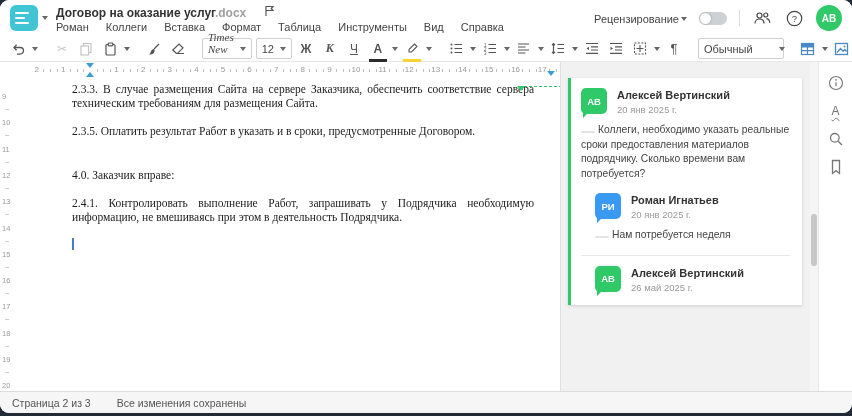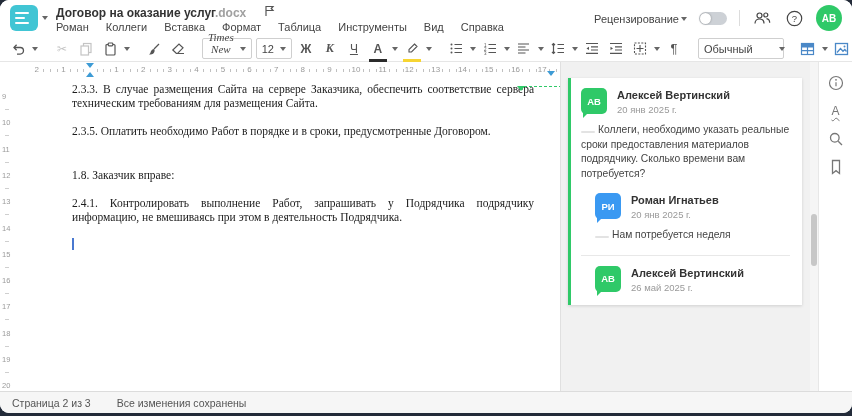--- a/index.html
+++ b/index.html
@@ -189,21 +189,21 @@
           <path d="M7 7 c-1.5 0 -3 1.5 -3.5 3.5 c-.2 1 -1 1.5 -1.5 1.7 c2.5 .8 5 -.5 5.5 -2.7 C7.8 8.5 7.6 7.6 7 7 z" fill="#555" stroke="none"></path>
         </svg>
     </span>
     <span class="tbtn">
       <svg width="15" height="14" viewBox="0 0 15 14" fill="none" stroke="#555" stroke-width="1.2">
           <path d="M5.5 11.5 L1.8 8 8 2 l4 3.8 -5.5 5.7 z"></path>
           <path d="M5.5 11.5 H13"></path>
         </svg>
     </span>
     <span class="tsep"></span>
-    <span class="tselect" id="font-select" style="width:86px;justify-content:space-between;text-align:center;">
+    <span class="tselect" id="font-select" style="width:86px;justify-content:space-between;">
         <span>Times New ...</span>
         <span class="caret"></span>
       </span>
     <span class="tselect">
         <span>12</span>
         <span class="caret"></span>
       </span>
     <span class="tbtn bold-l">Ж</span>
     <span class="tbtn ital-l">К</span>
     <span class="tbtn und-l">Ч</span>
@@ -429,25 +429,25 @@
       <span class="vnum" style="top: 303.3px;">20</span>
       <span class="vtick" style="top: 320.3px;"></span>
     </div>
 
   <div id="doc-area">
     <div id="doc-text">
 
   <p class="para"><span class="seg-before">2.3.3. В случае размещения Сайта на сервере Заказчика, обеспечить соответствие сервера техническим требованиям для размещения Сайта.</span></p>
 
 
-  <p class="para"><span class="seg-before">2.3.5. Оплатить необходимо Работ в порядке и в сроки, предусмотренные Договором.</span></p>
-
-  <p class="para gap-before"><span class="seg-before">1.8. Заказчик вправе:</span></p>
-
-  <p class="para"><span class="seg-before">2.4.1. Контролировать выполнение Работ, запрашивать у Подрядчика подрядчику информацию, не вмешиваясь при этом в деятельность Подрядчика.</span></p>
+  <p class="para"><span class="seg-before">2.3.5. Оплатить результат Работ в указать и в сроки, предусмотренные Договором.</span></p>
+
+  <p class="para gap-before"><span class="seg-before">4.0. Заказчик вправе:</span></p>
+
+  <p class="para"><span class="seg-before">2.4.1. Контролировать выполнение Работ, запрашивать у Подрядчика необходимую информацию, не вмешиваясь при этом в деятельность Подрядчика.</span></p>
 
 <span id="text-cursor"></span>
       </div>
   </div>
   <div id="comment-connector"></div>
 
   <div id="comments-panel">
     <div id="comment-card">
   <div class="comment">
 

